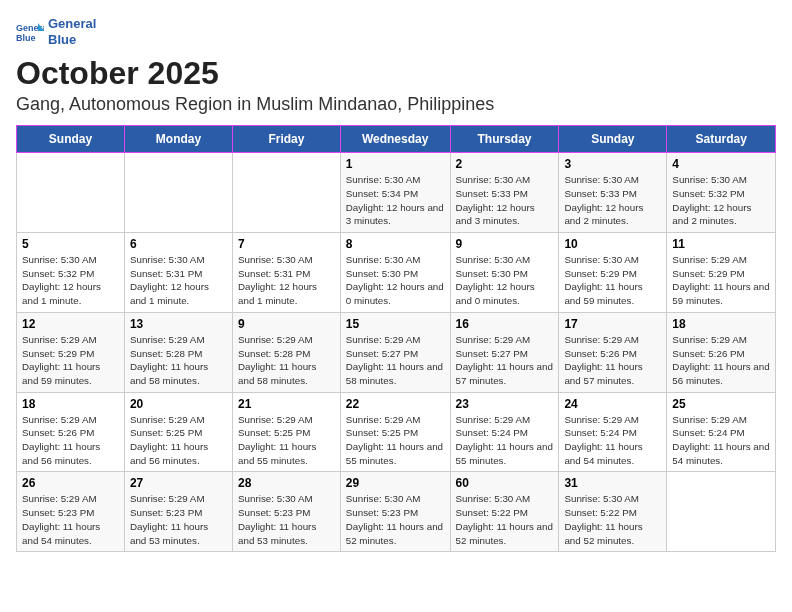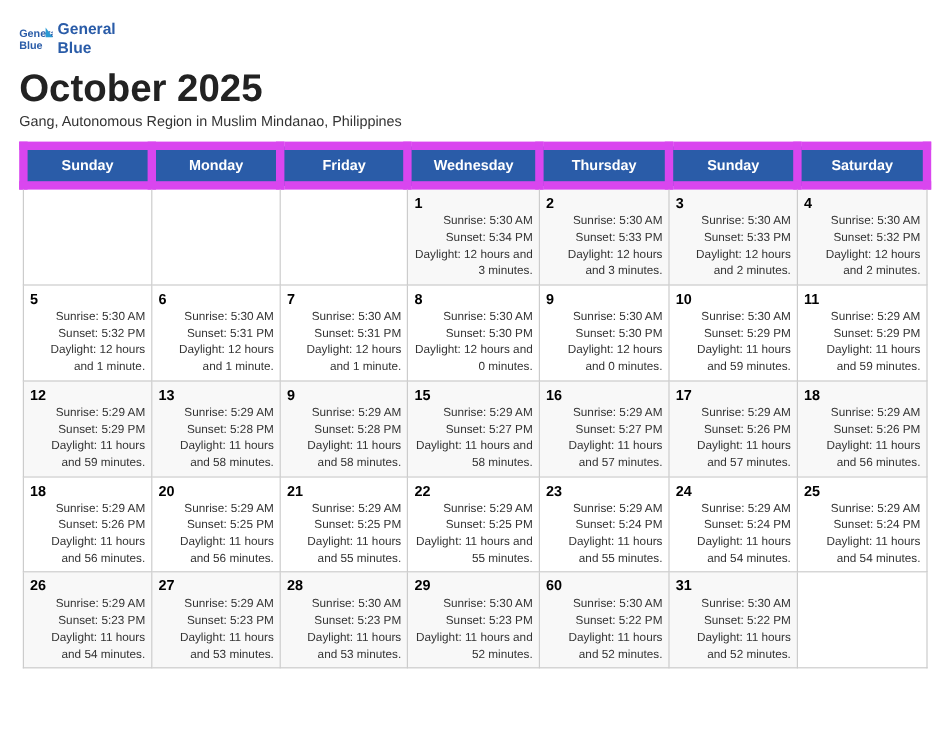--- a/index.html
+++ b/index.html
@@ -28,36 +28,36 @@
     }
     .title-section {
       margin-bottom: 10px;
     }
     .month-title {
       font-size: 32px;
       font-weight: bold;
       color: #222;
     }
     .subtitle {
-      font-size: 12px;
+      font-size: 18px;
       color: #333;
       margin-top: 2px;
     }
     .calendar {
       width: 100%;
       border-collapse: collapse;
       font-size: 10.5px;
     }
     .calendar th {
       background: #2a5ca8;
       color: #fff;
       text-align: center;
       padding: 6px 4px;
       font-size: 12px;
-      border: 7px solid #d946ef;
+      border: 1px solid #d946ef;
     }
     .calendar td {
       border: 1px solid #ccc;
       vertical-align: top;
       padding: 4px 5px;
       width: 113px;
       min-height: 75px;
       background: #fff;
     }
     .calendar tr:nth-child(odd) td {
@@ -69,21 +69,20 @@
     .day-num {
       font-weight: bold;
       font-size: 12px;
       display: block;
       margin-bottom: 2px;
     }
     .day-info {
       font-size: 9.8px;
       color: #333;
       line-height: 1.4;
-      text-align: right;
     }
     .empty {
       background: #fff !important;
     }
   </style>
 </head>
 <body>
 
 <div class="header-logo">
   <svg class="logo-icon" viewBox="0 0 28 22">

